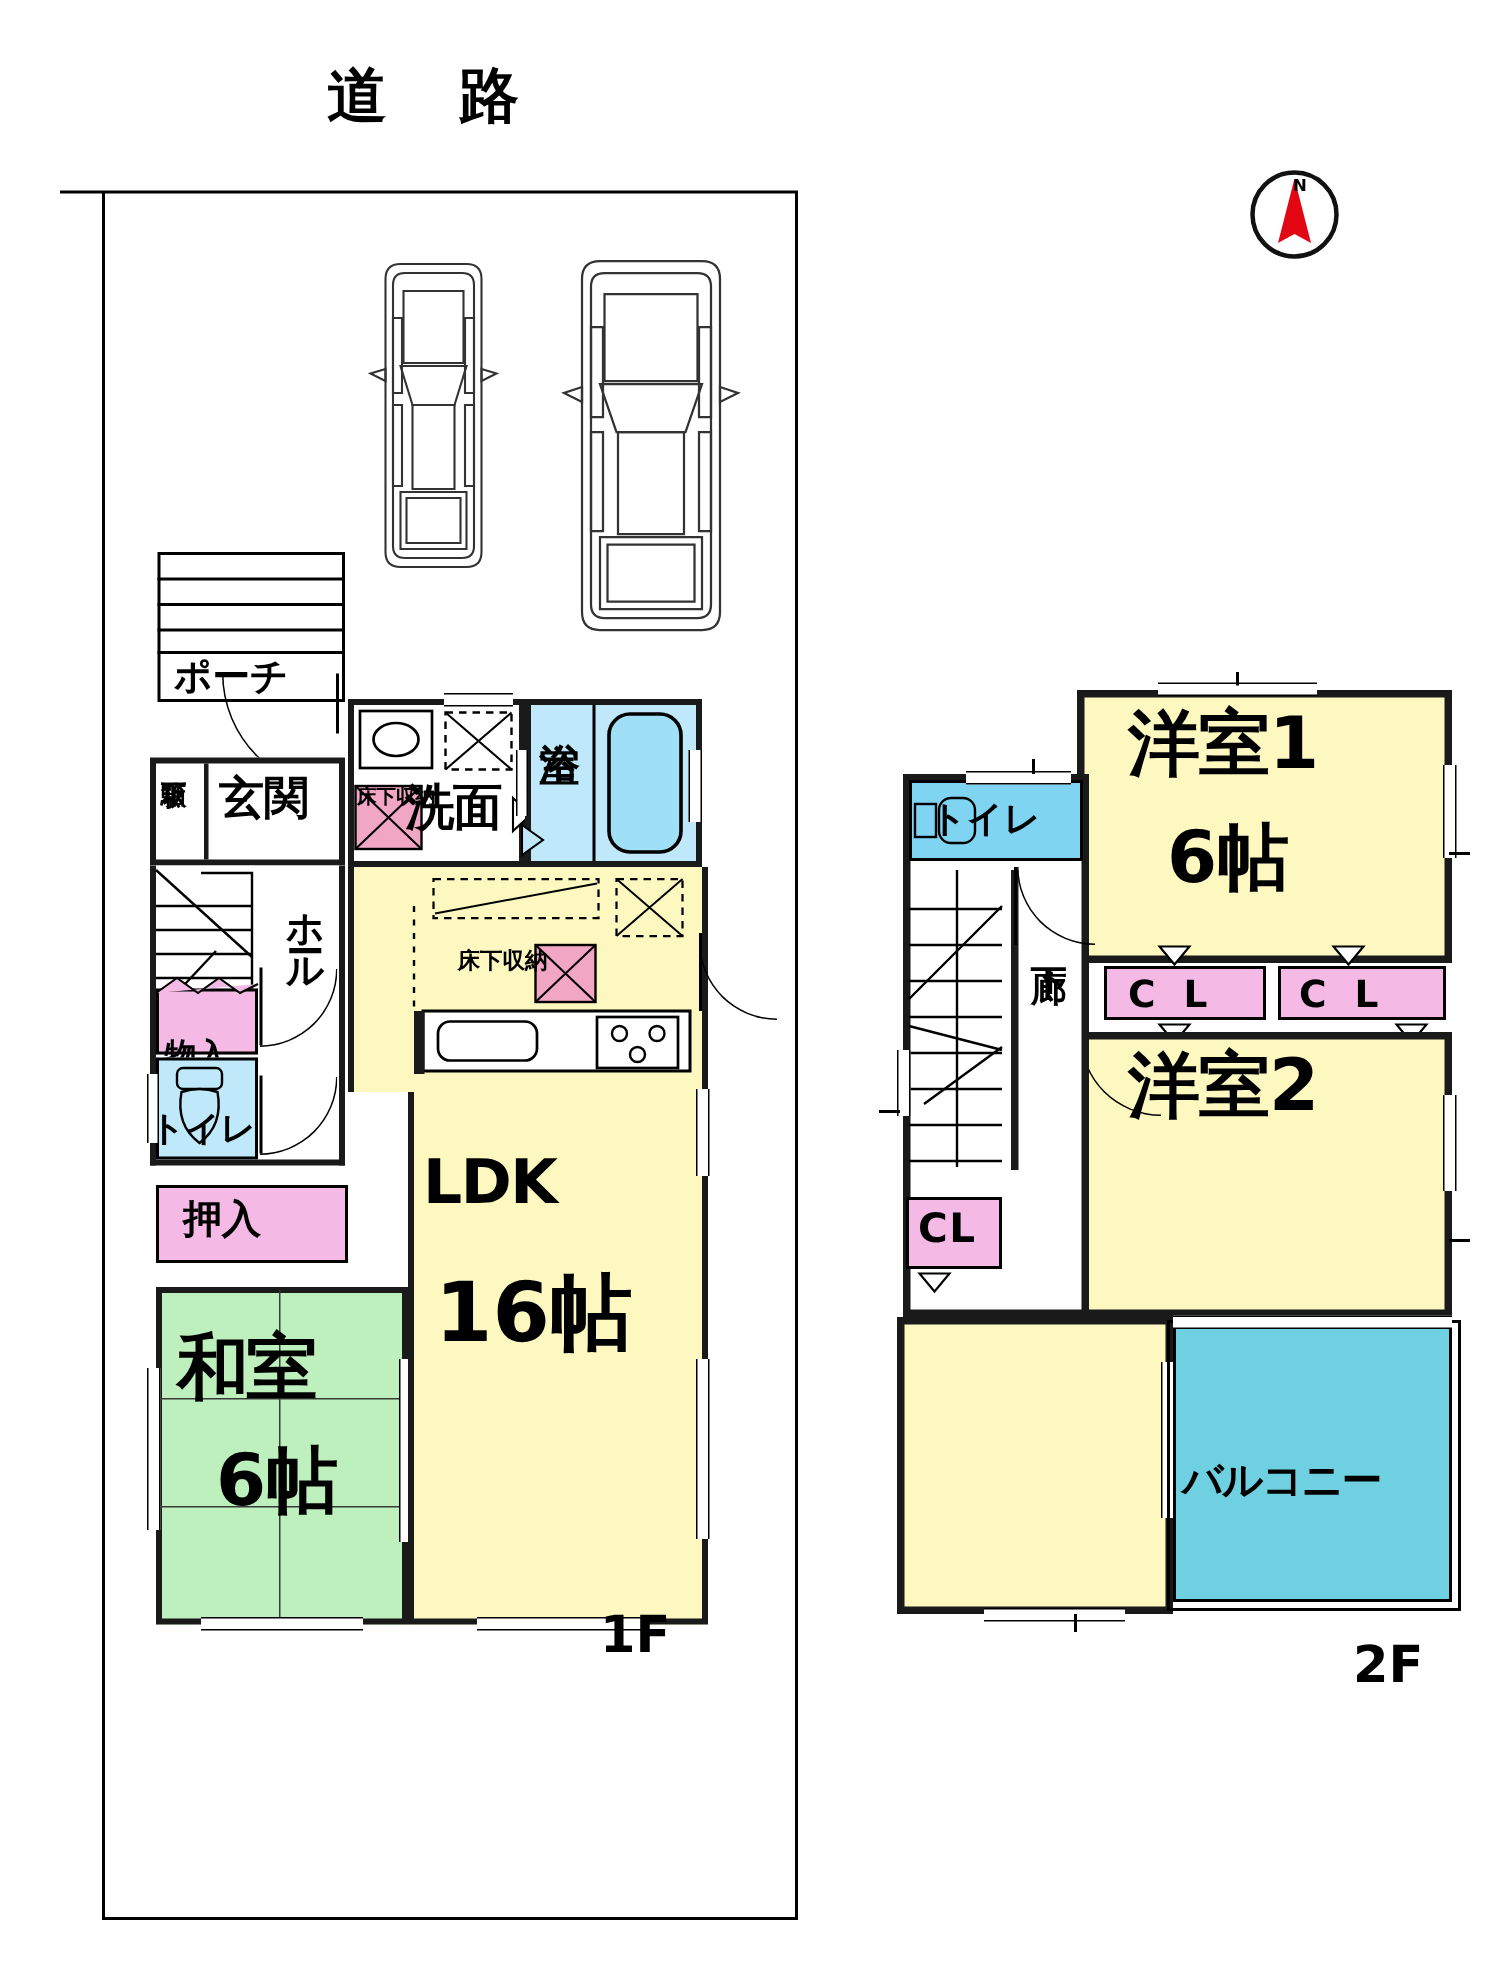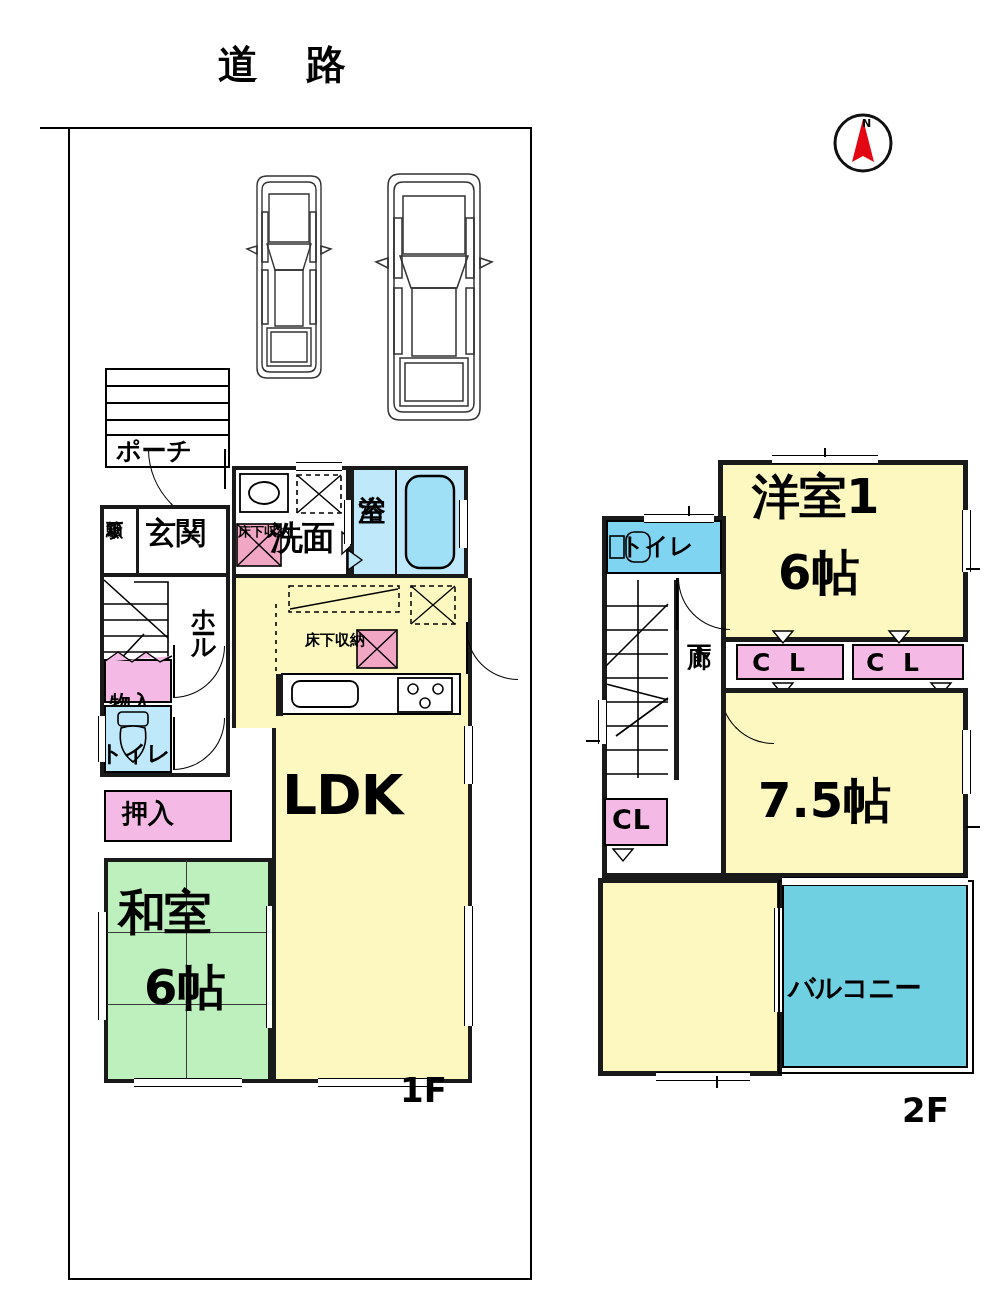--- a/index.html
+++ b/index.html
@@ -243,21 +243,22 @@
       <circle cx="131" cy="15" r="5" fill="none" stroke="#000" stroke-width="1.6"></circle>
       <circle cx="156" cy="15" r="5" fill="none" stroke="#000" stroke-width="1.6"></circle>
       <circle cx="143" cy="29" r="5" fill="none" stroke="#000" stroke-width="1.6"></circle>
     </svg>
   </div>
   <div class="wall" style="left:276px;top:674px;width:7px;height:42px;"></div>
 
   <div class="arc" style="left:466px;top:628px;width:52px;height:52px;border-radius:0 0 0 52px;border-top:none;border-right:none;"></div>
   <div class="dline" style="left:466px;top:622px;width:2px;height:52px;"></div>
 
-  <div class="lbl" style="left:282px;top:768px;font-size:55px;letter-spacing:-1px;">LDK</div>
+  <div class="lbl" style="left:282px;top:768px;font-size:41px;letter-spacing:-1px;">LDK</div>
+  <div class="lbl" style="left:290px;top:848px;font-size:55px;">16帖</div>
 
   <div class="winv" style="left:464px;top:726px;width:9px;height:58px;"></div>
   <div class="winv" style="left:464px;top:906px;width:9px;height:62px;"></div>
   <div class="winv" style="left:464px;top:968px;width:9px;height:58px;"></div>
 
   <div class="win" style="left:318px;top:1078px;width:110px;height:9px;"></div>
 
   <div class="abs" style="left:274px;top:604px;">
     <svg width="4" height="72" viewBox="0 0 4 72">
         <path d="M2 0 V72" stroke="#000" stroke-width="1.6" stroke-dasharray="4,5"></path>
@@ -297,21 +298,21 @@
         <path d="M1 1 L21 1 L11 13 z" fill="#fff" stroke="#000" stroke-width="1.4"></path>
       </svg>
   </div>
   <div class="abs" style="left:930px;top:682px;">
     <svg width="22" height="14" viewBox="0 0 22 14">
         <path d="M1 1 L21 1 L11 13 z" fill="#fff" stroke="#000" stroke-width="1.4"></path>
       </svg>
   </div>
 
   <div class="room" style="left:718px;top:688px;width:250px;height:190px;background:#fcf8c0;border:5px solid #1a1a1a;"></div>
-  <div class="lbl" style="left:758px;top:776px;font-size:48px;">7.5帖</div>
+  <div class="lbl" style="left:752px;top:700px;font-size:48px;letter-spacing:-1px;">洋室2</div>
   <div class="winv" style="left:962px;top:730px;width:9px;height:64px;"></div>
   <div class="winline" style="left:966px;top:826px;width:14px;height:2px;"></div>
 
   <div class="room" style="left:672px;top:688px;width:50px;height:190px;background:#fcf8c0;border-left:5px solid #1a1a1a;border-top:5px solid #1a1a1a;border-bottom:5px solid #1a1a1a;"></div>
   <div class="lbl vlbl" style="left:690px;top:730px;font-size:14px;line-height:1.05;">ニッチ</div>
   <div class="dline" style="left:714px;top:736px;width:3px;height:38px;"></div>
 
   <div class="arc" style="left:720px;top:690px;width:54px;height:54px;border-radius:0 0 0 54px;border-top:none;border-right:none;"></div>
   <div class="dline" style="left:718px;top:690px;width:2px;height:54px;"></div>
   <div class="arc" style="left:672px;top:778px;width:52px;height:52px;border-radius:0 0 0 52px;border-top:none;border-right:none;"></div>

